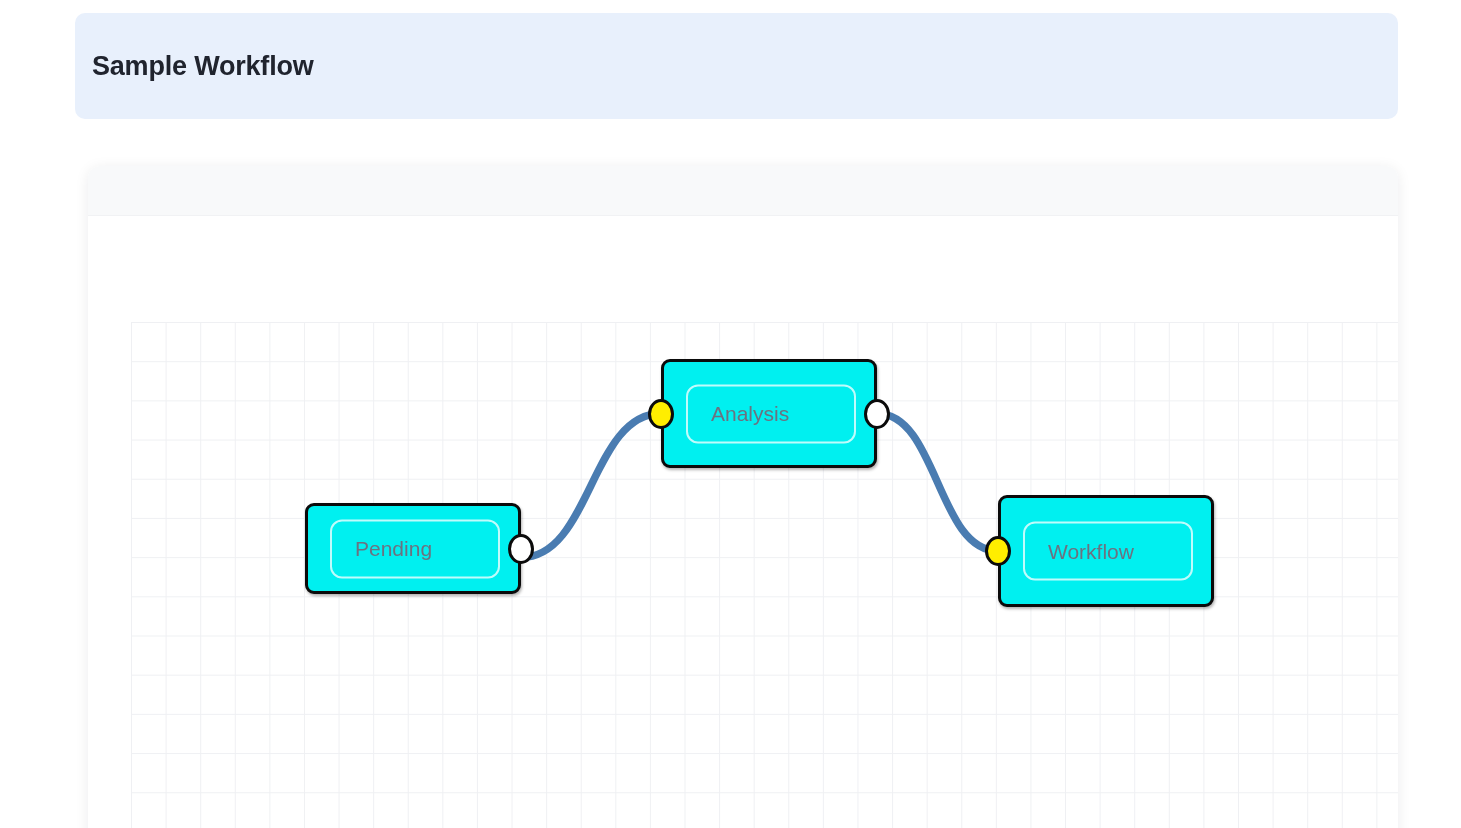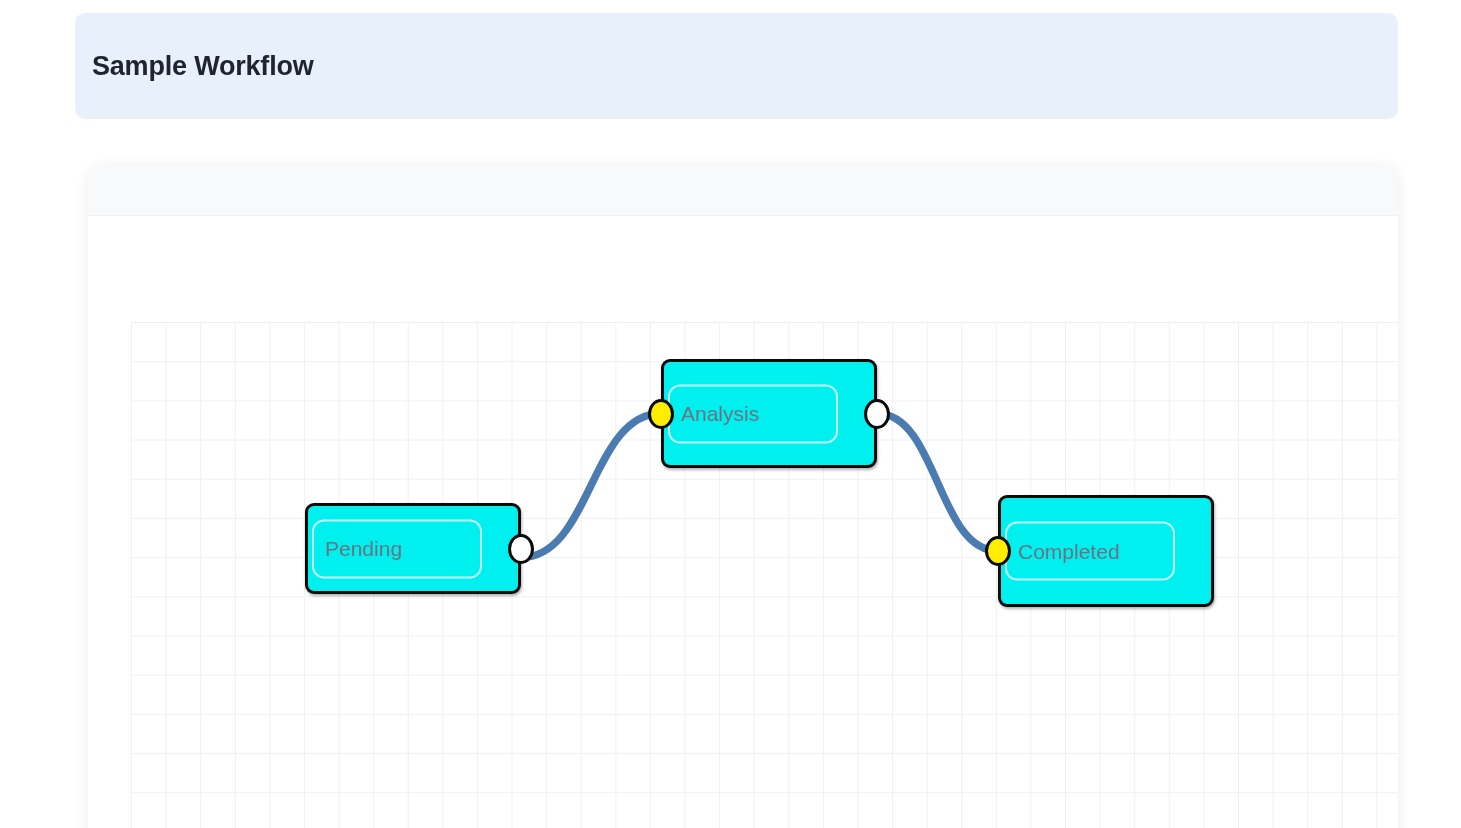--- a/index.html
+++ b/index.html
@@ -98,31 +98,31 @@
     position: absolute;
     box-sizing: border-box;
     background: var(--node-fill, #00F0F0);
     border: 3px solid var(--node-border, #0B0B0B);
     border-radius: 9px;
     box-shadow: 1px 2px 3px rgba(0, 0, 0, 0.3);
     pointer-events: auto;
   }
   .node-label-box {
     position: absolute;
-    left: 4px;
+    left: 22px;
     top: 50%;
     transform: translateY(-50%);
     width: 170px;
     height: 59px;
     box-sizing: border-box;
     border: 2px solid var(--inner-border, rgba(255,255,255,0.75));
     border-radius: 12px;
     display: flex;
     align-items: center;
-    padding-left: 11px;
+    padding-left: 23px;
   }
   .node-label {
     font-size: 21px;
     color: var(--node-label, #6B7280);
     white-space: nowrap;
   }
   .port {
     position: absolute;
     width: 26px;
     height: 30px;
@@ -166,19 +166,19 @@
       </div>
       <div class="node" style="left: 661px; top: 359px; width: 216px; height: 109px;">
         <div class="node-label-box">
           <span class="node-label">Analysis</span>
         </div>
         <div class="port side-left type-target"></div>
         <div class="port side-right type-source"></div>
       </div>
       <div class="node" style="left: 998px; top: 495px; width: 216px; height: 112px;">
         <div class="node-label-box">
-          <span class="node-label">Completed</span>
+          <span class="node-label">Workflow</span>
         </div>
         <div class="port side-left type-target"></div>
       </div>
     </div>
 
 </div>
 
 </body></html>

